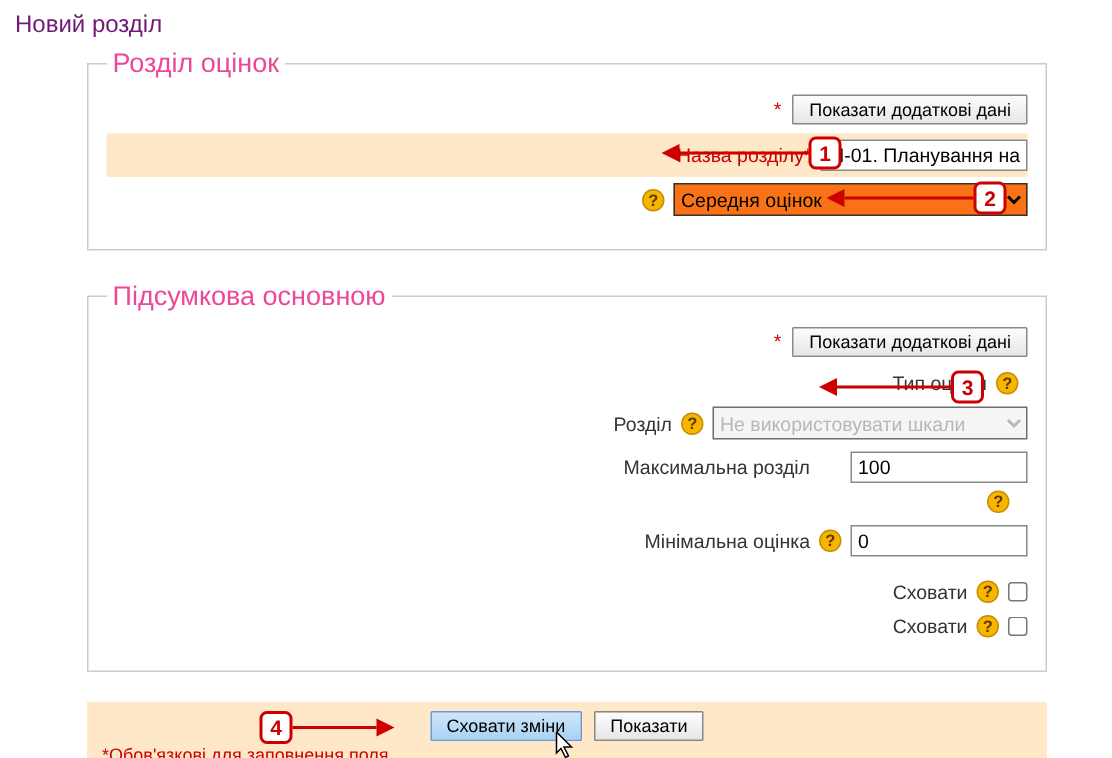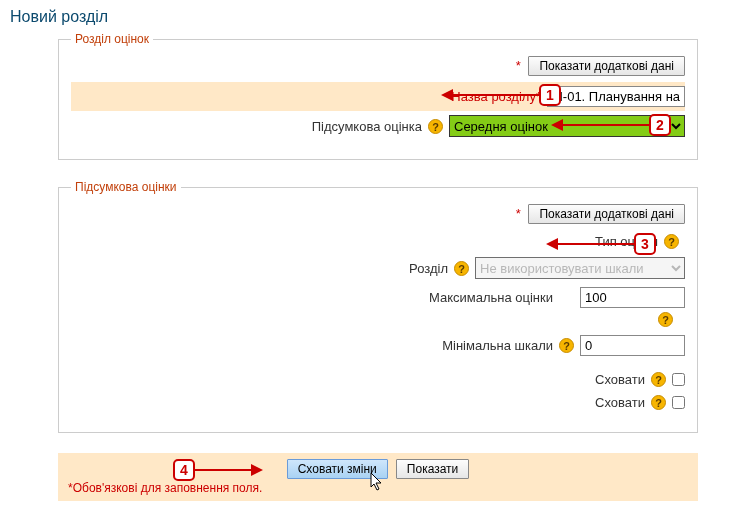--- a/index.html
+++ b/index.html
@@ -5,35 +5,35 @@
   * { box-sizing: border-box; }
   body {
     margin: 0;
     padding: 8px;
     font-family: Arial, sans-serif;
     font-size: 13px;
     background: #fff;
     width: 741px;
   }
   .page-title {
-    color: #0c4a6e;
+    color: #701a75;
     font-size: 16px;
     margin: 0 0 6px 2px;
   }
   fieldset {
     border: 1px solid #ccc;
     margin: 0 0 20px 50px;
     padding: 10px 12px 18px 12px;
     width: 640px;
     position: relative;
   }
   legend {
-    color: #c2410c;
+    color: #ec4899;
     padding: 0 4px;
-    font-size: 12px;
+    font-size: 18px;
   }
   .top-btn-row {
     text-align: right;
     margin-bottom: 6px;
   }
   .req-star { color: #c00; margin-right: 4px; }
   .btn {
     background: linear-gradient(#fdfdfd, #e6e6e6);
     border: 1px solid #888;
     padding: 2px 10px;
@@ -79,26 +79,26 @@
   }
   .help-icon::before { content: "?"; color:#6b4; color:#5a3b00; }
   .field-cell { display:flex; align-items:center; }
   input[type="text"] {
     border: 1px solid #888;
     padding: 2px 4px;
     font-size: 13px;
     height: 21px;
   }
   .txt-short { width: 138px; }
-  .txt-med { width: 105px; }
+  .txt-med { width: 118px; }
   select {
     border: 1px solid #333;
     font-size: 13px;
     height: 22px;
-    background:#84cc16;
+    background:#f97316;
   }
   select:disabled { color:#999; background:#f2f2f2; }
   .sel-wide { width: 236px; }
   .sel-scale { width: 210px; }
   .checkbox { margin:0; }
   .spacer-below-help {
     width:205px; text-align:right; padding-right:6px;
   }
   .callout {
     position: absolute;
@@ -155,37 +155,36 @@
       <input type="text" class="txt-short" value="М-01. Планування нав" style="">
     </div>
     <div class="callout" style="left:370px; top:2px;">
       <div class="arrowhead-l"></div>
       <div class="arrowline" style="width:86px;"></div>
       <div class="numbox">1</div>
     </div>
   </div>
 
   <div class="form-row">
-    <div class="label-cell">Підсумкова оцінка</div>
     <span class="help-icon"></span>
     <div class="field-cell">
       <select class="sel-wide">
         <option>Середня оцінок</option>
       </select>
     </div>
     <div class="callout" style="left:480px; top:3px;">
       <div class="arrowhead-l"></div>
       <div class="arrowline" style="width:86px;"></div>
       <div class="numbox">2</div>
     </div>
   </div>
 </fieldset>
 
 <fieldset>
-  <legend>Підсумкова оцінки</legend>
+  <legend>Підсумкова основною</legend>
 
   <div class="top-btn-row">
     <span class="req-star">*</span>
     <button class="btn">Показати додаткові дані</button>
   </div>
 
   <div class="form-row">
     <div class="label-cell">Тип оцінки</div>
     <span class="help-icon"></span>
     <div class="callout" style="left:475px; top:3px;">
@@ -199,32 +198,32 @@
     <div class="label-cell">Розділ</div>
     <span class="help-icon"></span>
     <div class="field-cell">
       <select class="sel-scale" disabled="">
         <option>Не використовувати шкали</option>
       </select>
     </div>
   </div>
 
   <div class="form-row">
-    <div class="label-cell">Максимальна оцінки</div>
+    <div class="label-cell">Максимальна розділ</div>
     <div style="width:21px;"></div>
     <div class="field-cell">
       <input type="text" class="txt-med" value="100" style="">
     </div>
   </div>
   <div class="form-row" style="padding-top:0;">
     <div class="spacer-below-help"><span class="help-icon"></span></div>
   </div>
 
   <div class="form-row">
-    <div class="label-cell">Мінімальна шкали</div>
+    <div class="label-cell">Мінімальна оцінка</div>
     <span class="help-icon"></span>
     <div class="field-cell">
       <input type="text" class="txt-med" value="0" style="">
     </div>
   </div>
 
   <div class="form-row" style="margin-top:8px;">
     <div class="label-cell">Сховати</div>
     <span class="help-icon"></span>
     <div class="field-cell">

